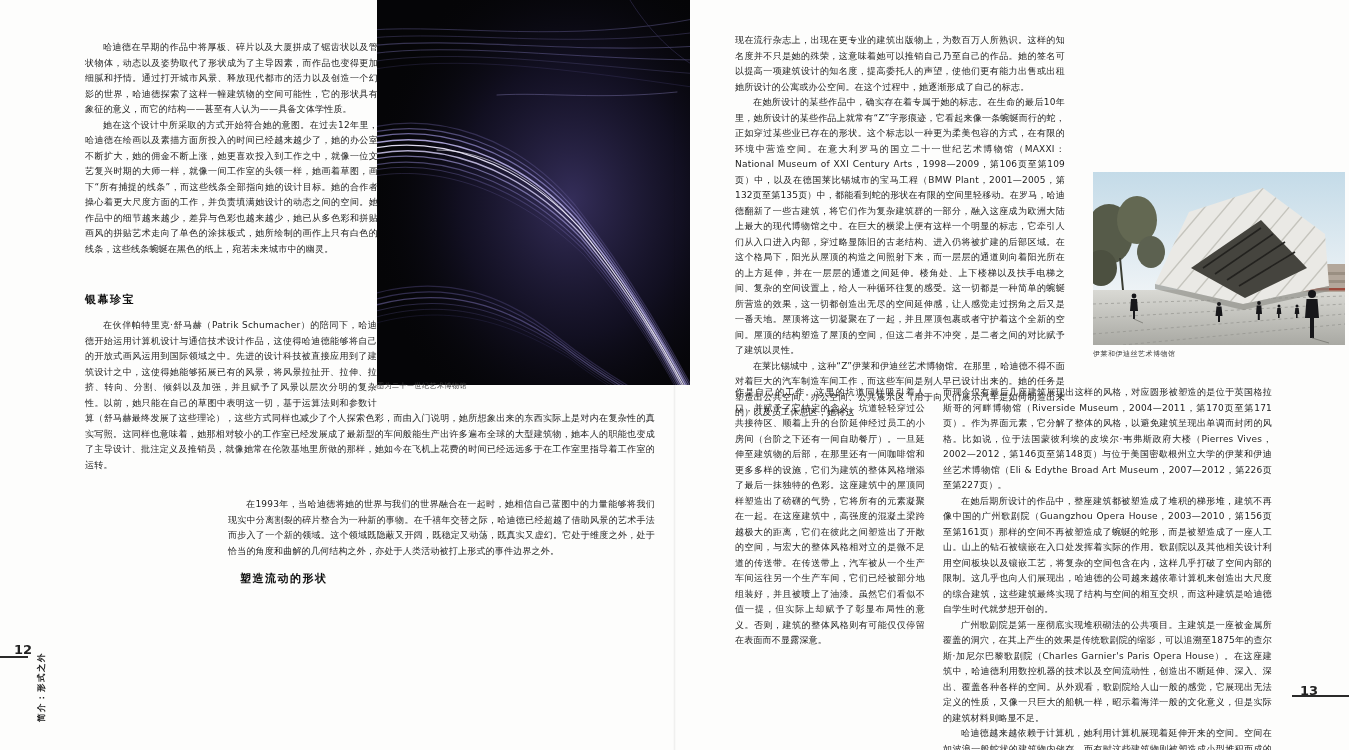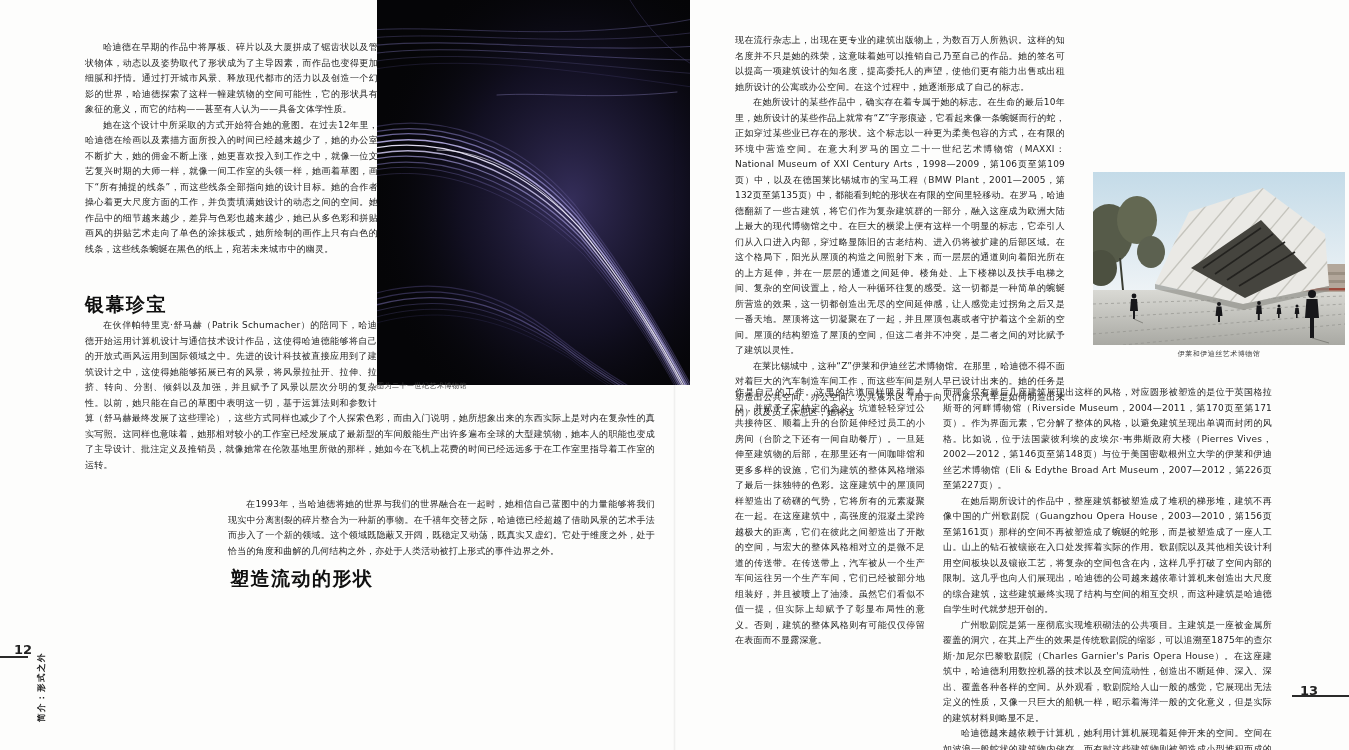--- a/index.html
+++ b/index.html
@@ -4,21 +4,21 @@
 <style>
   *{margin:0;padding:0;box-sizing:border-box}
   html,body{width:1349px;height:750px;background:#ffffff}
   .spread{position:relative;width:1349px;height:750px;background:#fdfdfc;overflow:hidden;
           font-family:"DejaVu Sans",sans-serif;color:#1c1c1c}
   .gutter{position:absolute;left:673px;top:0;width:3px;height:100%;
           background:linear-gradient(90deg,rgba(0,0,0,0) 0%,rgba(0,0,0,.05) 50%,rgba(0,0,0,0) 100%)}
   .body-text{font-size:9px;line-height:15.5px;text-align:justify;color:#1d1d1d;letter-spacing:.2px}
   .body-text p{text-indent:2em}
   .body-text p.noindent{text-indent:0}
-  .h-section{font-size:19px;font-weight:bold;color:#0f0f0f;letter-spacing:1.5px;
+  .h-section{font-size:11px;font-weight:bold;color:#0f0f0f;letter-spacing:1.5px;
              font-family:Liberation Sans, sans-serif}
   .caption{font-size:7px;color:#3c3c3c;letter-spacing:.5px}
   .abs{position:absolute}
   .page-num{font-size:13px;color:#222;font-weight:bold}
   .rule{background:#2a2a2a;height:1.5px}
   .side-label{position:absolute;left:36px;top:722px;transform:rotate(-90deg);
               transform-origin:left top;font-size:8.5px;color:#222;letter-spacing:1.5px;white-space:nowrap;font-weight:bold}
   .img-frame{position:absolute;overflow:hidden}
   .img-frame svg{display:block}
   .wrap-spacer{float:right;width:278px;height:80px}
@@ -88,21 +88,21 @@
 
   <div class="abs h-section" style="left:85px;top:292px">银幕珍宝</div>
 
   <div class="abs body-text" style="left:85px;top:318px;width:570px">
     <div class="wrap-spacer"></div>
     <p>在伙伴帕特里克·舒马赫（Patrik Schumacher）的陪同下，哈迪德开始运用计算机设计与通信技术设计作品，这使得哈迪德能够将自己的开放式画风运用到国际领域之中。先进的设计科技被直接应用到了建筑设计之中，这使得她能够拓展已有的风景，将风景拉扯开、拉伸、拉挤、转向、分割、倾斜以及加强，并且赋予了风景以层次分明的复杂性。以前，她只能在自己的草图中表明这一切，基于运算法则和参数计算（舒马赫最终发展了这些理论），这些方式同样也减少了个人探索色彩，而由入门说明，她所想象出来的东西实际上是对内在复杂性的真实写照。这同样也意味着，她那相对较小的工作室已经发展成了最新型的车间般能生产出许多遍布全球的大型建筑物，她本人的职能也变成了主导设计、批注定义及推销员，就像她常在伦敦基地里所做的那样，她如今在飞机上花费的时间已经远远多于在工作室里指导着工作室的运转。</p>
   </div>
 
   <div class="abs body-text" style="left:228px;top:497px;width:427px">
     <p>在1993年，当哈迪德将她的世界与我们的世界融合在一起时，她相信自己蓝图中的力量能够将我们现实中分离割裂的碎片整合为一种新的事物。在千禧年交替之际，哈迪德已经超越了借助风景的艺术手法而步入了一个新的领域。这个领域既隐蔽又开阔，既稳定又动荡，既真实又虚幻。它处于维度之外，处于恰当的角度和曲解的几何结构之外，亦处于人类活动被打上形式的事件边界之外。</p>
-    <div class="h-section" style="margin:12px 2px 9px">塑造流动的形状</div>
+    <div class="h-section" style="margin:12px 12px 9px">塑造流动的形状</div>
   </div>
 
   <div class="side-label">简介：形式之外</div>
   <div class="abs page-num" style="left:14px;top:642px">12</div>
   <div class="abs rule" style="left:0;top:656px;width:28px"></div>
 
   <div class="gutter"></div>
 
   <div class="abs body-text" style="left:735px;top:33px;width:330px">
     <p class="noindent">现在流行杂志上，出现在更专业的建筑出版物上，为数百万人所熟识。这样的知名度并不只是她的殊荣，这意味着她可以推销自己乃至自己的作品。她的签名可以提高一项建筑设计的知名度，提高委托人的声望，使他们更有能力出售或出租她所设计的公寓或办公空间。在这个过程中，她逐渐形成了自己的标志。</p>
@@ -197,21 +197,21 @@
             <polygon points="213.5,127 224.5,127 226,146 221,146 221,166 217,166 217,146 212,146"></polygon>
           </g>
       </g>
       <g stroke="#6f6f69" stroke-width="1" opacity=".7">
         <line x1="41" y1="147" x2="50" y2="151"></line>
         <line x1="219" y1="166" x2="236" y2="171"></line>
       </g>
     </svg>
   </div>
 
-  <div class="abs caption" style="left:1093px;top:349px;width:252px;text-align:center">伊莱和伊迪丝艺术博物馆</div>
+  <div class="abs caption" style="left:1093px;top:349px;width:252px;text-align:left">伊莱和伊迪丝艺术博物馆</div>
 
   <div class="abs body-text" style="left:735px;top:385px;width:190px">
     <p class="noindent">作是自己的工作。这里的坑道同样吸引着人口，并赋予了它特定的含义。坑道轻轻穿过公共接待区、顺着上升的台阶延伸经过员工的小房间（台阶之下还有一间自助餐厅）。一旦延伸至建筑物的后部，在那里还有一间咖啡馆和更多多样的设施，它们为建筑的整体风格增添了最后一抹独特的色彩。这座建筑中的屋顶同样塑造出了磅礴的气势，它将所有的元素凝聚在一起。在这座建筑中，高强度的混凝土梁跨越极大的距离，它们在彼此之间塑造出了开敞的空间，与宏大的整体风格相对立的是微不足道的传送带。在传送带上，汽车被从一个生产车间运往另一个生产车间，它们已经被部分地组装好，并且被喷上了油漆。虽然它们看似不值一提，但实际上却赋予了彰显布局性的意义。否则，建筑的整体风格则有可能仅仅停留在表面而不显露深意。</p>
   </div>
 
   <div class="abs body-text" style="left:943px;top:385px;width:329px">
     <p class="noindent">而现今仅有最后几座建筑展现出这样的风格，对应圆形被塑造的是位于英国格拉斯哥的河畔博物馆（Riverside Museum，2004—2011，第170页至第171页）。作为界面元素，它分解了整体的风格，以避免建筑呈现出单调而封闭的风格。比如说，位于法国蒙彼利埃的皮埃尔·韦弗斯政府大楼（Pierres Vives，2002—2012，第146页至第148页）与位于美国密歇根州立大学的伊莱和伊迪丝艺术博物馆（Eli &amp; Edythe Broad Art Museum，2007—2012，第226页至第227页）。</p>
     <p>在她后期所设计的作品中，整座建筑都被塑造成了堆积的梯形堆，建筑不再像中国的广州歌剧院（Guangzhou Opera House，2003—2010，第156页至第161页）那样的空间不再被塑造成了蜿蜒的蛇形，而是被塑造成了一座人工山。山上的钻石被镶嵌在入口处发挥着实际的作用。歌剧院以及其他相关设计利用空间板块以及镶嵌工艺，将复杂的空间包含在内，这样几乎打破了空间内部的限制。这几乎也向人们展现出，哈迪德的公司越来越依靠计算机来创造出大尺度的综合建筑，这些建筑最终实现了结构与空间的相互交织，而这种建筑是哈迪德自学生时代就梦想开创的。</p>
     <p>广州歌剧院是第一座彻底实现堆积砌法的公共项目。主建筑是一座被金属所覆盖的洞穴，在其上产生的效果是传统歌剧院的缩影，可以追溯至1875年的查尔斯·加尼尔巴黎歌剧院（Charles Garnier's Paris Opera House）。在这座建筑中，哈迪德利用数控机器的技术以及空间流动性，创造出不断延伸、深入、深出、覆盖各种各样的空间。从外观看，歌剧院给人山一般的感觉，它展现出无法定义的性质，又像一只巨大的船帆一样，昭示着海洋一般的文化意义，但是实际的建筑材料则略显不足。</p>
     <p>哈迪德越来越依赖于计算机，她利用计算机展现着延伸开来的空间。空间在如波浪一般蛇状的建筑物内储存，而有时这些建筑物则被塑造成小型堆积而成的块。在某些建筑中，</p>

